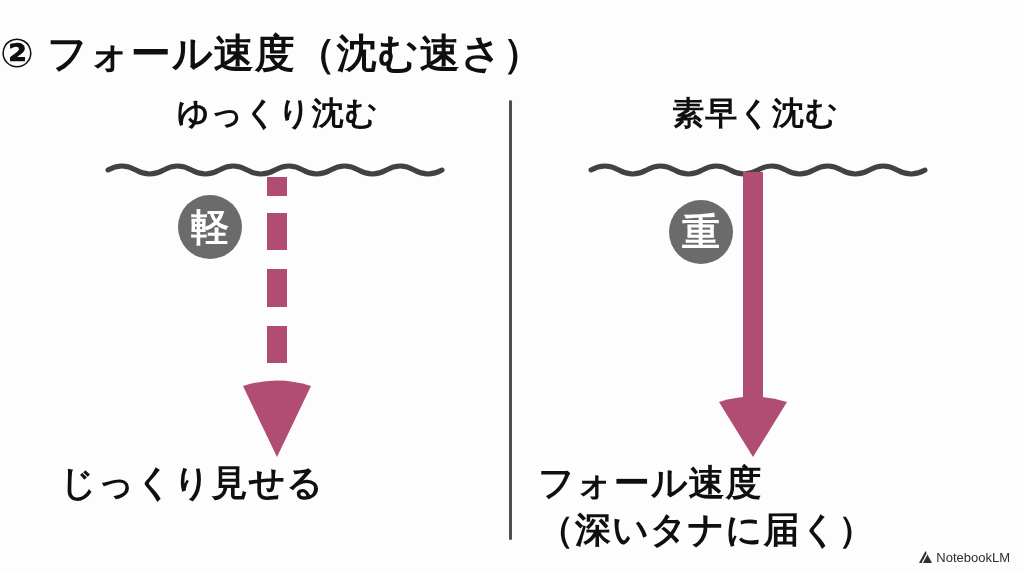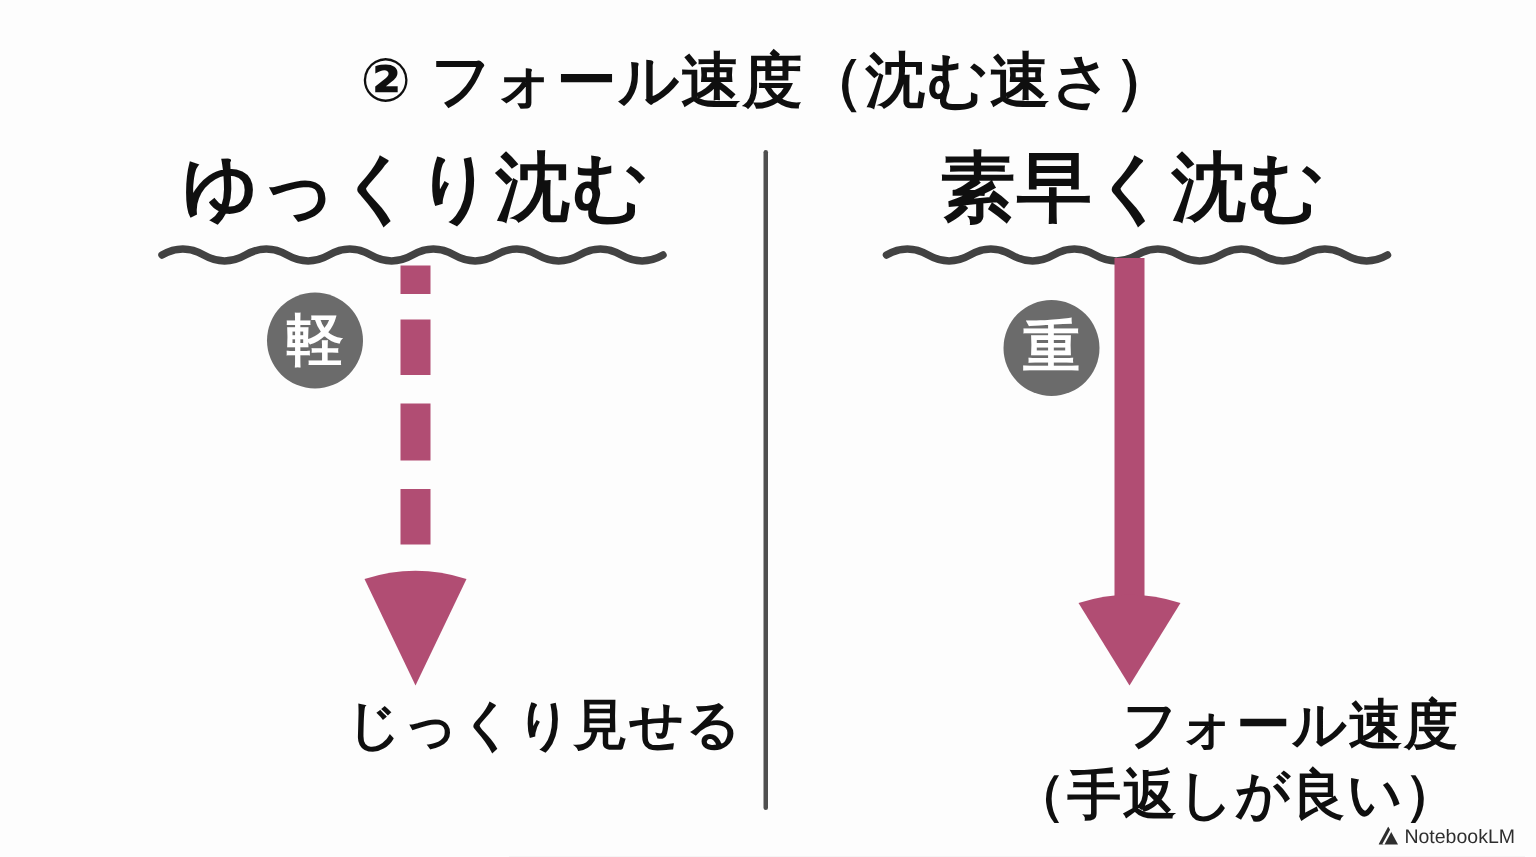--- a/index.html
+++ b/index.html
@@ -13,41 +13,41 @@
     height: 571px;
     background: #fdfdfd;
     overflow: hidden;
     color: var(--text, #0f0f0f);
   }
   .title {
     position: absolute;
     top: 26px;
     left: 0;
     width: 100%;
-    text-align: center;
+    text-align: left;
     font-size: 40px;
     font-weight: 900;
     letter-spacing: 1px;
     color: var(--text, #0f0f0f);
   }
   .divider {
     position: absolute;
     left: 509px;
     top: 100px;
     width: 3px;
     height: 440px;
     background: var(--divider, #4f4f4f);
     border-radius: 2px;
   }
   .col-heading {
     position: absolute;
     top: 92px;
     width: 435px;
     text-align: center;
-    font-size: 50px;
+    font-size: 32px;
     font-weight: 900;
     letter-spacing: 1px;
   }
   .col-heading.left  { left: 60px; }
   .col-heading.right { left: 538px; }
   .wave-svg {
     position: absolute;
     top: 159px;
     width: 340px;
     height: 22px;
@@ -81,21 +81,21 @@
     font-size: 38px;
     font-weight: 900;
     line-height: 1;
   }
   .weight-badge.left  { left: 178px; top: 195px; }
   .weight-badge.right { left: 669px; top: 200px; }
   .result {
     position: absolute;
     top: 459px;
     width: 435px;
-    text-align: right;
+    text-align: left;
     font-size: 36px;
     font-weight: 900;
     line-height: 47px;
     letter-spacing: 1px;
   }
   .result.left  { left: 60px; }
   .result.right { left: 538px; }
   .watermark {
     position: absolute;
     right: 14px;
@@ -150,21 +150,21 @@
     <rect class="arrow-fill" x="35" y="0" width="20" height="236"></rect>
     <path class="arrow-fill" d="M11,230 Q45,219 79,230 L45,285 Z"></path>
   </svg>
 
   <div class="weight-badge right">
     <span>重</span>
   </div>
 
   <div class="result right">
     <div>フォール速度</div>
-    <div>（手返しが良い）</div>
+    <div>（深いタナに届く）</div>
   </div>
 
   <div class="watermark">
     <svg width="13" height="13" viewBox="0 0 13 13" aria-hidden="true">
       <polygon points="0,12 6.5,0 13,12" fill="currentColor"></polygon>
       <line x1="3.2" y1="12" x2="8.6" y2="2" stroke="#fdfdfd" stroke-width="1.4"></line>
     </svg>
     <span>NotebookLM</span>
   </div>
 

